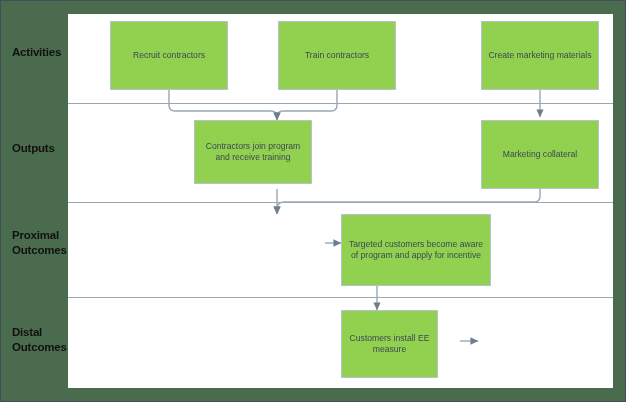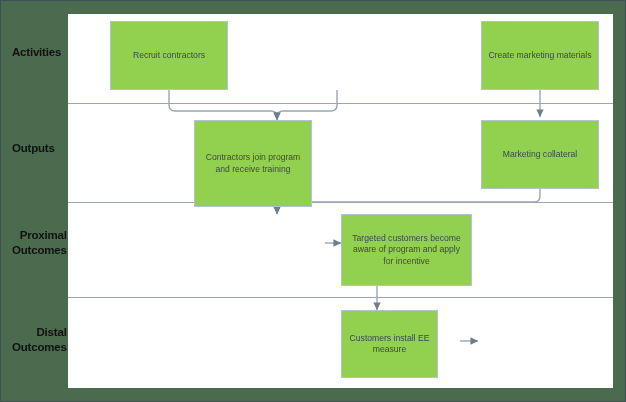--- a/index.html
+++ b/index.html
@@ -46,21 +46,20 @@
   
   .row-label {
     position: absolute;
     left: 12px;
     color: #111111;
     font-weight: bold;
     font-size: 11.5px;
     line-height: 15px;
     letter-spacing: -0.2px;
     white-space: pre-line;
-    text-align: right;
   }
   
   .box {
     position: absolute;
     background: #92D050;
     border: 1px solid #B7C3CC;
     box-sizing: border-box;
     display: flex;
     align-items: center;
     justify-content: center;
@@ -121,22 +120,23 @@
     <path class="conn" d="M540,189 L540,196 Q540,202 534,202 L284,202 Q278,202 277,208 L277,214" marker-end="url(#arrow)"></path>
 
     <path class="conn" d="M325,243 L341,243" marker-end="url(#arrow)"></path>
 
     <path class="conn" d="M377,286 L377,310" marker-end="url(#arrow)"></path>
 
     <path class="conn" d="M460,341 L478,341" marker-end="url(#arrow)"></path>
   </svg>
 
   <div class="box" style="left:110px; top:21px;  width:118px; height:69px;">Recruit contractors</div>
+  <div class="box" style="left:278px; top:21px;  width:118px; height:69px;">Train contractors</div>
   <div class="box" style="left:481px; top:21px;  width:118px; height:69px;">Create marketing materials</div>
 
-  <div class="box" style="left:194px; top:120px; width:118px; height:87px;">Contractors join program and receive training</div>
+  <div class="box" style="left:194px; top:120px; width:118px; height:64px;">Contractors join program and receive training</div>
   <div class="box" style="left:481px; top:120px; width:118px; height:69px;">Marketing collateral</div>
 
-  <div class="box" style="left:341px; top:214px; width:131px; height:72px;">Targeted customers become aware of program and apply for incentive</div>
+  <div class="box" style="left:341px; top:214px; width:150px; height:72px;">Targeted customers become aware of program and apply for incentive</div>
 
   <div class="box" style="left:341px; top:310px; width:97px; height:68px;">Customers install EE measure</div>
 
 </div>
 
 </body></html>

